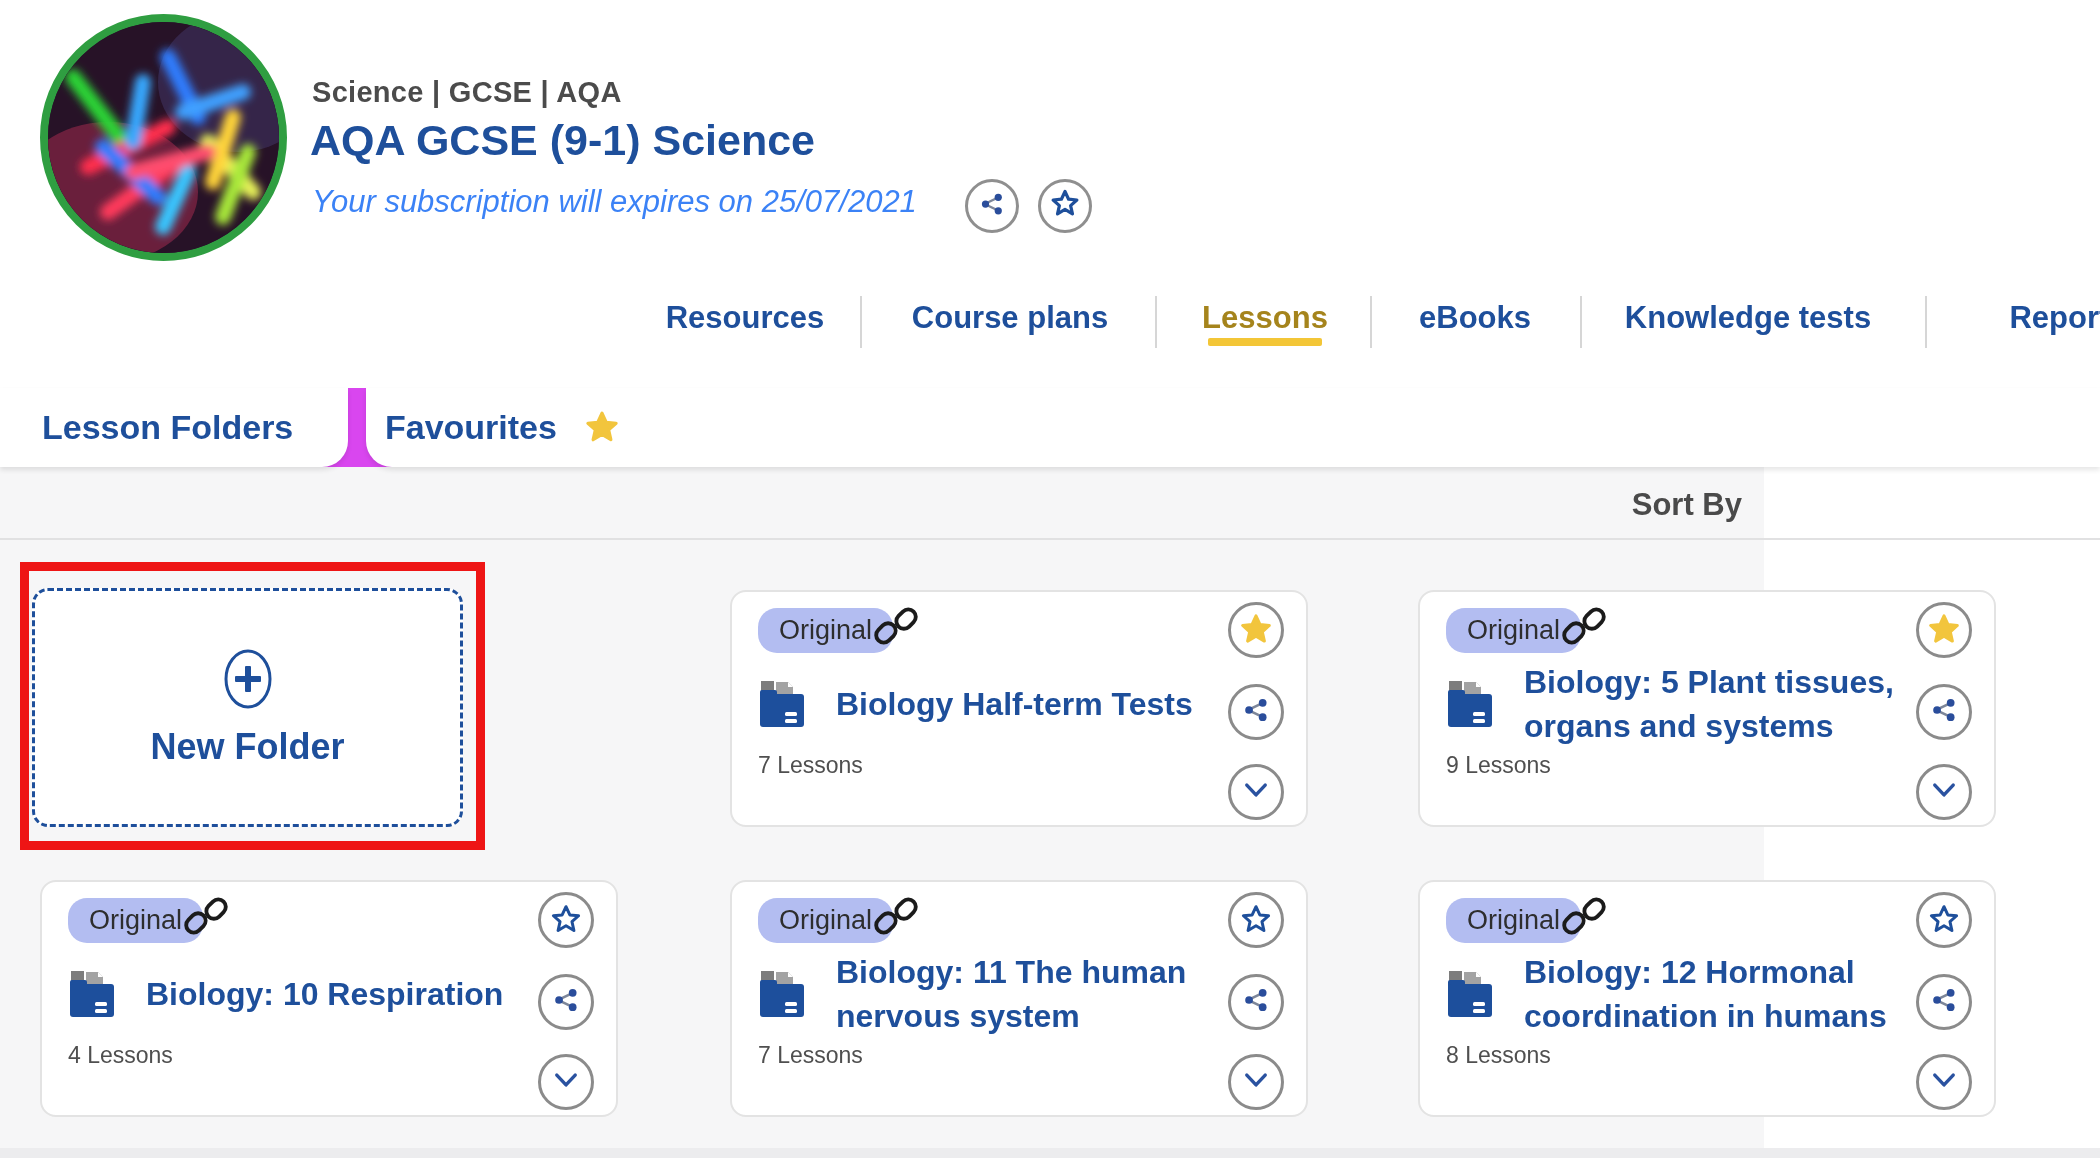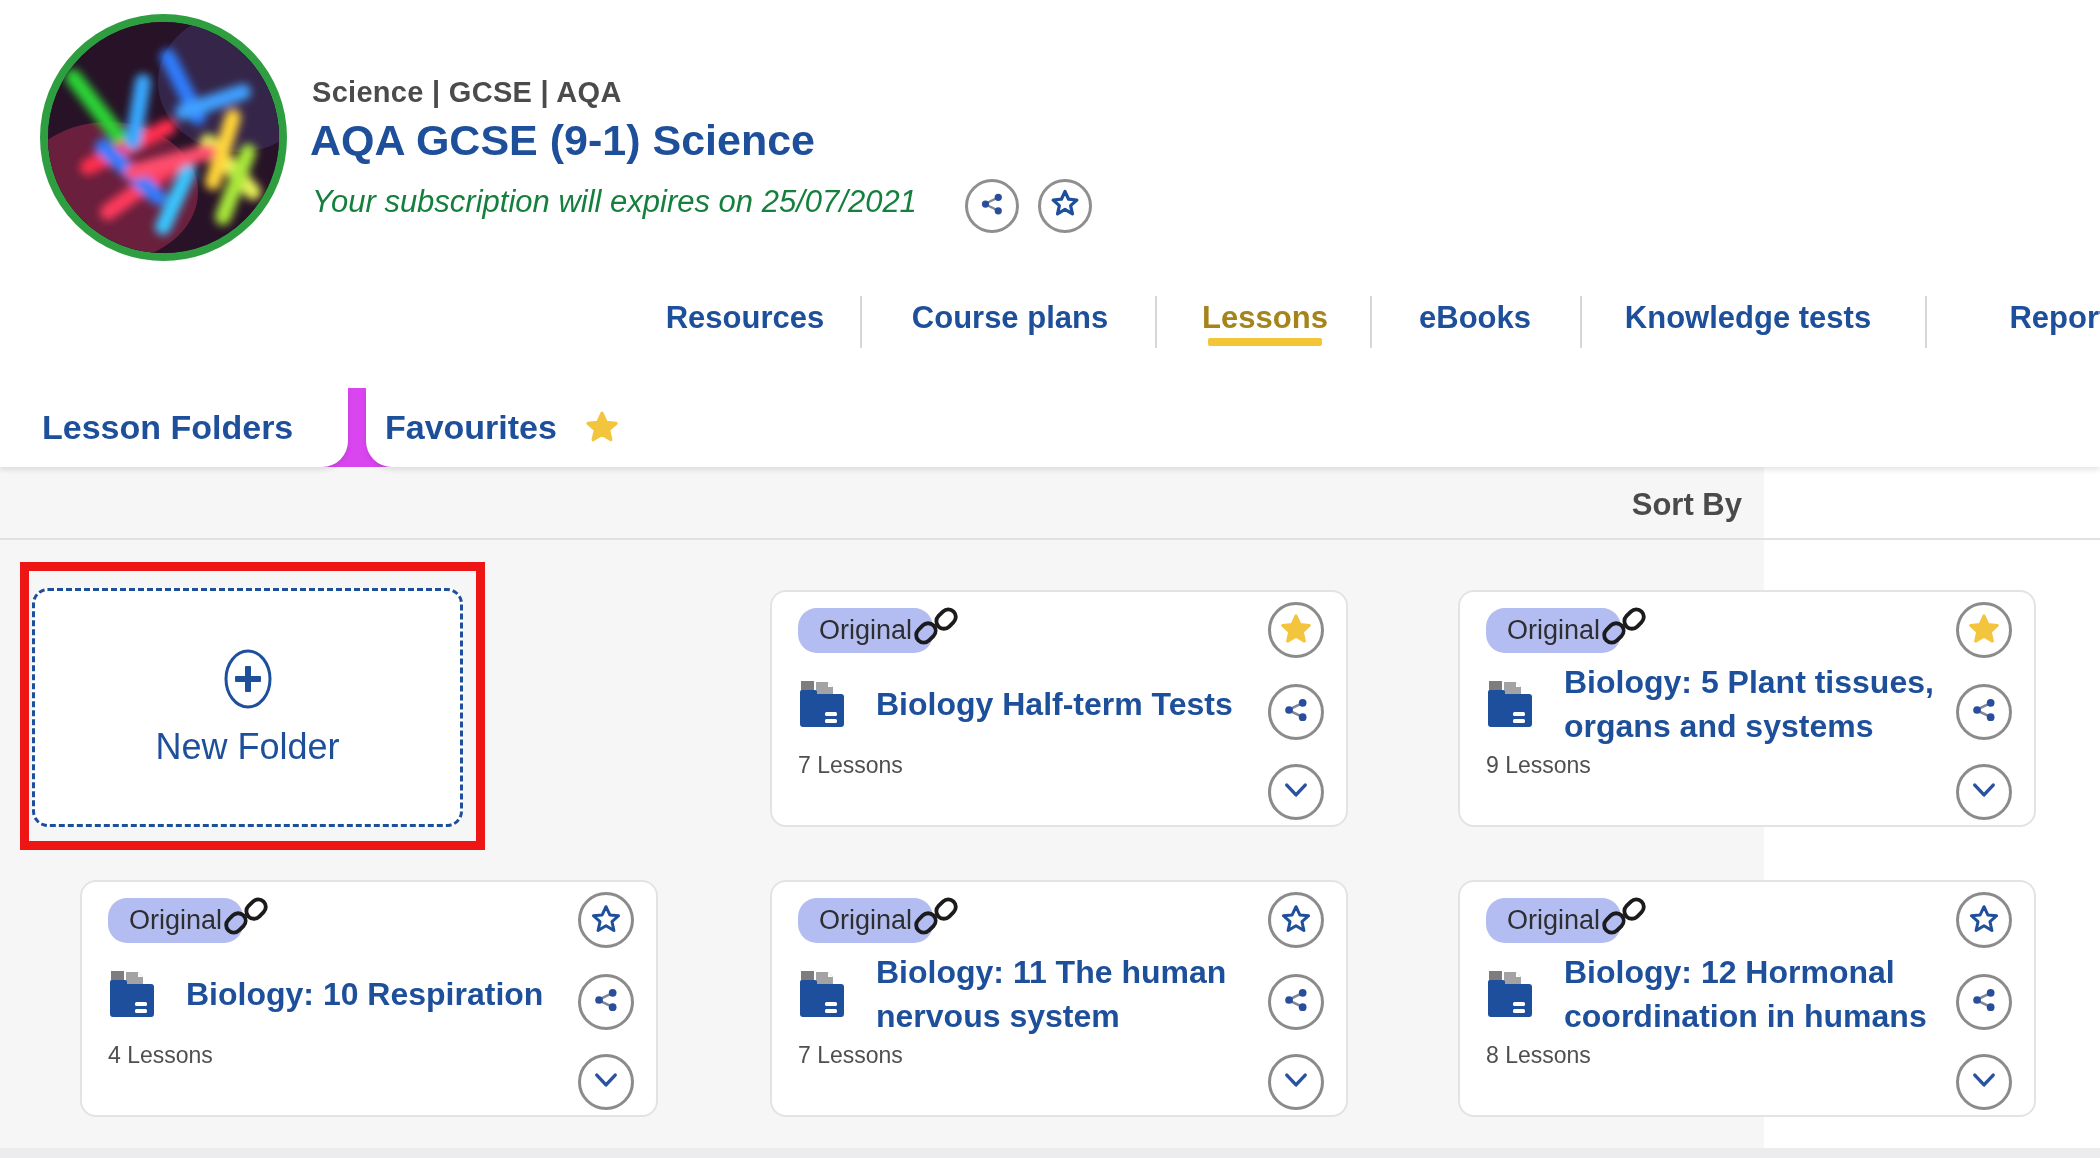--- a/index.html
+++ b/index.html
@@ -5,21 +5,21 @@
   html,body{margin:0;padding:0;background:#ffffff;}
   #page{position:relative;width:2100px;height:1158px;overflow:hidden;
         font-family:"Liberation Sans","DejaVu Sans",sans-serif;background:#ffffff;}
 
   
   .avatar{position:absolute;left:40px;top:14px;width:231px;height:231px;border-radius:50%;
           border:8px solid #2f9e41;overflow:hidden;background:#2a1030;}
   .avatar svg{display:block;}
   .breadcrumb{position:absolute;left:312px;top:76px;font-size:29px;font-weight:bold;color:#4b4b4b;letter-spacing:.3px;}
   .page-title{position:absolute;left:310px;top:116px;font-size:43px;font-weight:bold;color:#1e4f9b;text-align:center;}
-  .subscription{position:absolute;left:312px;top:184px;font-size:31px;font-style:italic;color:#15803d;}
+  .subscription{position:absolute;left:312px;top:184px;font-size:31px;font-style:italic;color:#3b82f6;}
   .hdr-circle{position:absolute;top:179px;width:48px;height:48px;border-radius:50%;
               border:3px solid #8f8f8f;background:#fff;display:flex;align-items:center;justify-content:center;cursor:pointer;}
   .hdr-share{left:965px;}
   .hdr-star{left:1038px;}
 
   
   .nav-item{position:absolute;top:300px;transform:translateX(-50%);font-size:31px;font-weight:bold;
             color:#1e4f9b;white-space:nowrap;cursor:pointer;}
   .nav-item.active{color:#a5841c;}
   .n0{left:745px;} .n1{left:1010px;} .n2{left:1265px;} .n3{left:1475px;} .n4{left:1748px;} .n5{left:2028px;margin-left:40px;}
@@ -43,25 +43,25 @@
   .sort-by{position:absolute;right:22px;top:20px;font-size:31px;font-weight:bold;color:#4a4a4a;cursor:pointer;}
   .content-divider{position:absolute;left:0;top:71px;width:2100px;height:2px;background:#e1e1e2;}
   .bottom-band{position:absolute;left:0;top:681px;width:2100px;height:10px;background:#ececee;}
 
   
   .highlight-red{position:absolute;left:20px;top:95px;width:447px;height:270px;border:9px solid #ee1515;}
   .new-folder{position:absolute;left:32px;top:121px;width:425px;height:233px;background:#ffffff;
               border:3px dashed #1e4f9b;border-radius:16px;display:flex;flex-direction:column;
               align-items:center;justify-content:center;cursor:pointer;}
   .plus-wrap{display:flex;}
-  .nf-label{margin-top:16px;font-size:36px;font-weight:normal;color:#1e4f9b;text-align:right;}
+  .nf-label{margin-top:16px;font-size:36px;font-weight:bold;color:#1e4f9b;text-align:right;}
 
   
   .folder-card{position:absolute;width:578px;height:237px;background:#ffffff;border:2px solid #e3e3e3;
-               border-radius:16px;box-sizing:border-box;margin-left:40px;}
+               border-radius:16px;box-sizing:border-box;}
   .c1{left:730px;top:123px;} .c2{left:1418px;top:123px;}
   .c3{left:40px;top:413px;}  .c4{left:730px;top:413px;} .c5{left:1418px;top:413px;}
   .badge{position:absolute;left:26px;top:16px;background:#b3bdf1;border-radius:19px;padding:7px 21px;
          font-size:27px;color:#2e2e2e;}
   .link-icon{position:absolute;left:142px;top:12px;}
   .card-mid{position:absolute;left:26px;top:64px;width:470px;min-height:96px;display:flex;align-items:center;}
   .folder-glyph{flex:0 0 auto;margin-right:30px;display:flex;}
   .card-title{font-size:32px;font-weight:bold;color:#1e4f9b;line-height:44px;max-width:395px;cursor:pointer;}
   .card-lessons{position:absolute;left:26px;top:160px;font-size:23px;color:#4f4f4f;}
   .circle-btn{position:absolute;right:22px;width:50px;height:50px;border-radius:50%;border:3px solid #8b8b8b;

